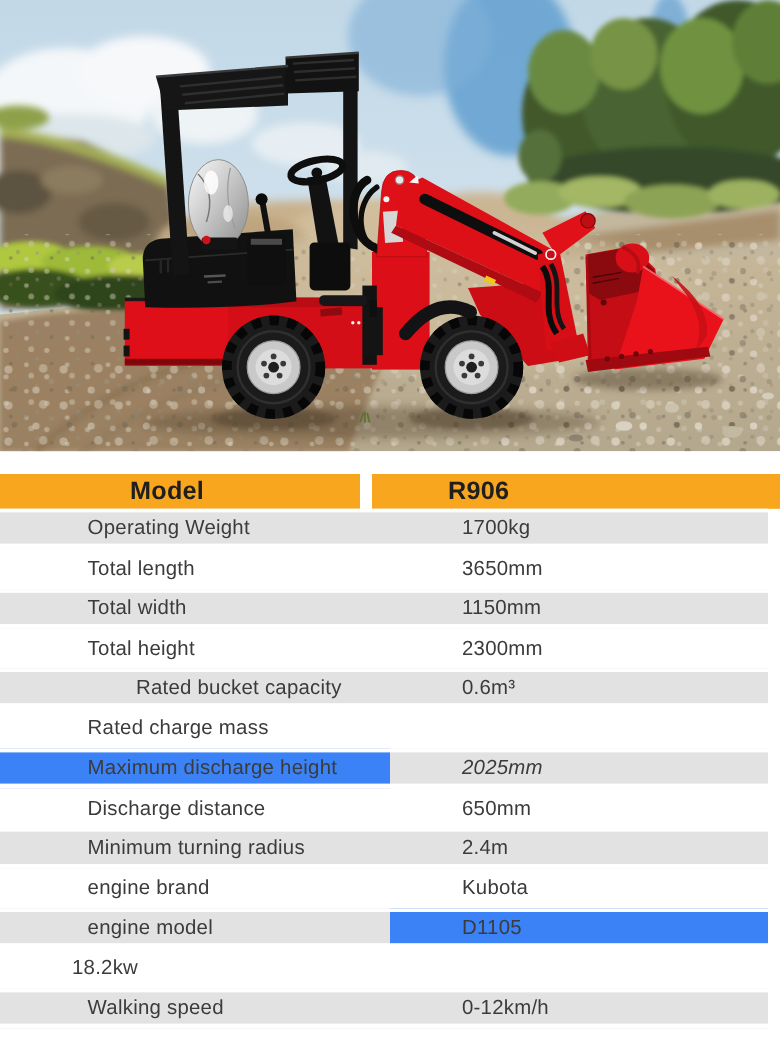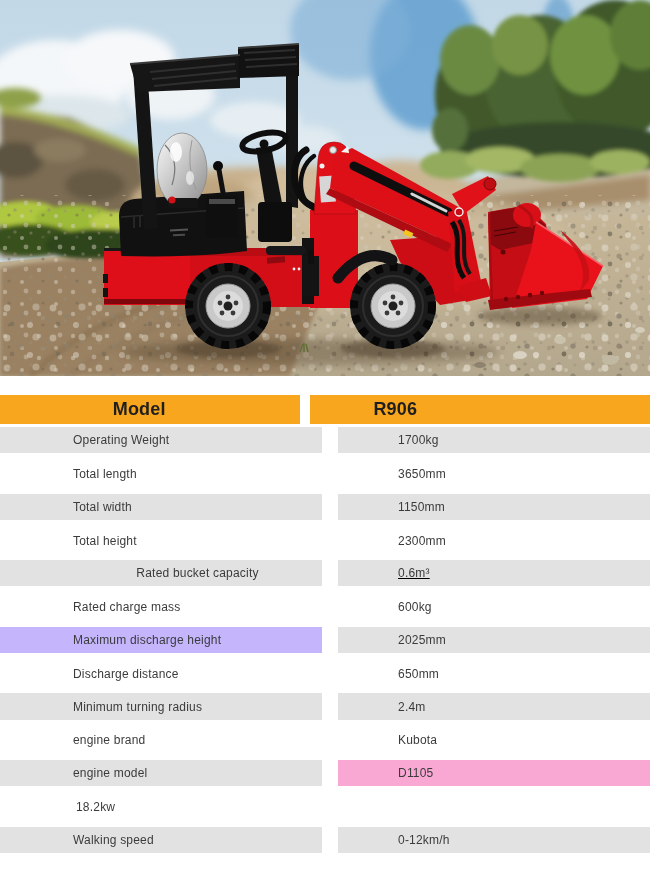--- a/index.html
+++ b/index.html
@@ -6,27 +6,27 @@
   .page{position:relative;width:650px;height:870px;background:#fff;overflow:hidden;
         font-family:"Liberation Sans",sans-serif;}
   .photo-wrap{width:650px;height:376px;background:#fff;}
   .photo-wrap svg{display:block;}
   
   .spec-table{margin-top:19px;width:650px;}
   .hdr{display:flex;height:29px;}
   .hdr .hc{background:#F8A61E;display:flex;align-items:center;box-sizing:border-box;}
   .hdr .hc.l{width:325px;justify-content:center;padding-right:22px;}
   .hdr .hc.r{width:364px;margin-left:10px;padding-left:63px;}
-  .hdr span{font-size:18px;font-weight:bold;color:#1f1f1f;letter-spacing:.2px;text-align:center;}
+  .hdr span{font-size:21px;font-weight:bold;color:#1f1f1f;letter-spacing:.2px;text-align:center;}
   .row{display:flex;height:33.3px;}
   .cell{display:flex;align-items:center;box-sizing:border-box;background:#fff;}
   .cell.cl{width:325px;padding-left:73px;}
-  .cell.cr{width:315px;margin-left:16px;padding-left:60px;}
+  .cell.cr{width:315px;margin-left:0;padding-left:60px;}
   .row.alt .cell{background:#E2E2E2;border-top:3px solid #fff;border-bottom:4px solid #fff;}
-  .cell span{font-size:12px;color:#3b3b3b;letter-spacing:.2px;white-space:nowrap;}
+  .cell span{font-size:17px;color:#3b3b3b;letter-spacing:.2px;white-space:nowrap;}
 </style>
 </head>
 <body>
 
 <div class="page">
 
   <div class="photo-wrap">
   <svg width="650" height="376" viewBox="0 0 650 376">
     <defs>
       <linearGradient id="skyG" x1="0" y1="0" x2="0" y2="1">
@@ -336,39 +336,36 @@
           </div>
     <div class="cell cr">
             <span class="val">2300mm</span>
           </div>
   </div>
 
   <div class="row alt">
     <div class="cell cl" style="background: rgb(226, 226, 226); justify-content: center;">
             <span class="lbl">Rated bucket capacity</span>
           </div>
-    <div class="cell cr" style="background: rgb(226, 226, 226); text-decoration: underline;">
+    <div class="cell cr" style="background: rgb(226, 226, 226);">
             <span class="val">0.6m³</span>
           </div>
   </div>
 
   <div class="row">
     <div class="cell cl">
             <span class="lbl">Rated charge mass</span>
           </div>
-    <div class="cell cr">
-            <span class="val">600kg</span>
-          </div>
-  </div>
-
-  <div class="row alt">
-    <div class="cell cl" style="background: #c4b5fd;">
+  </div>
+
+  <div class="row alt">
+    <div class="cell cl" style="background: #3b82f6;">
             <span class="lbl">Maximum discharge height</span>
           </div>
-    <div class="cell cr" style="background: rgb(226, 226, 226);">
+    <div class="cell cr" style="background: rgb(226, 226, 226); font-style: italic;">
             <span class="val">2025mm</span>
           </div>
   </div>
 
   <div class="row">
     <div class="cell cl">
             <span class="lbl">Discharge distance</span>
           </div>
     <div class="cell cr">
             <span class="val">650mm</span>
@@ -390,21 +387,21 @@
           </div>
     <div class="cell cr">
             <span class="val">Kubota</span>
           </div>
   </div>
 
   <div class="row alt">
     <div class="cell cl" style="background: rgb(226, 226, 226);">
             <span class="lbl">engine model</span>
           </div>
-    <div class="cell cr" style="background: #f9a8d4;">
+    <div class="cell cr" style="background: #3b82f6;">
             <span class="val">D1105</span>
           </div>
   </div>
 
   <div class="row">
     <div class="cell cr">
             <span class="val">18.2kw</span>
           </div>
   </div>
 

